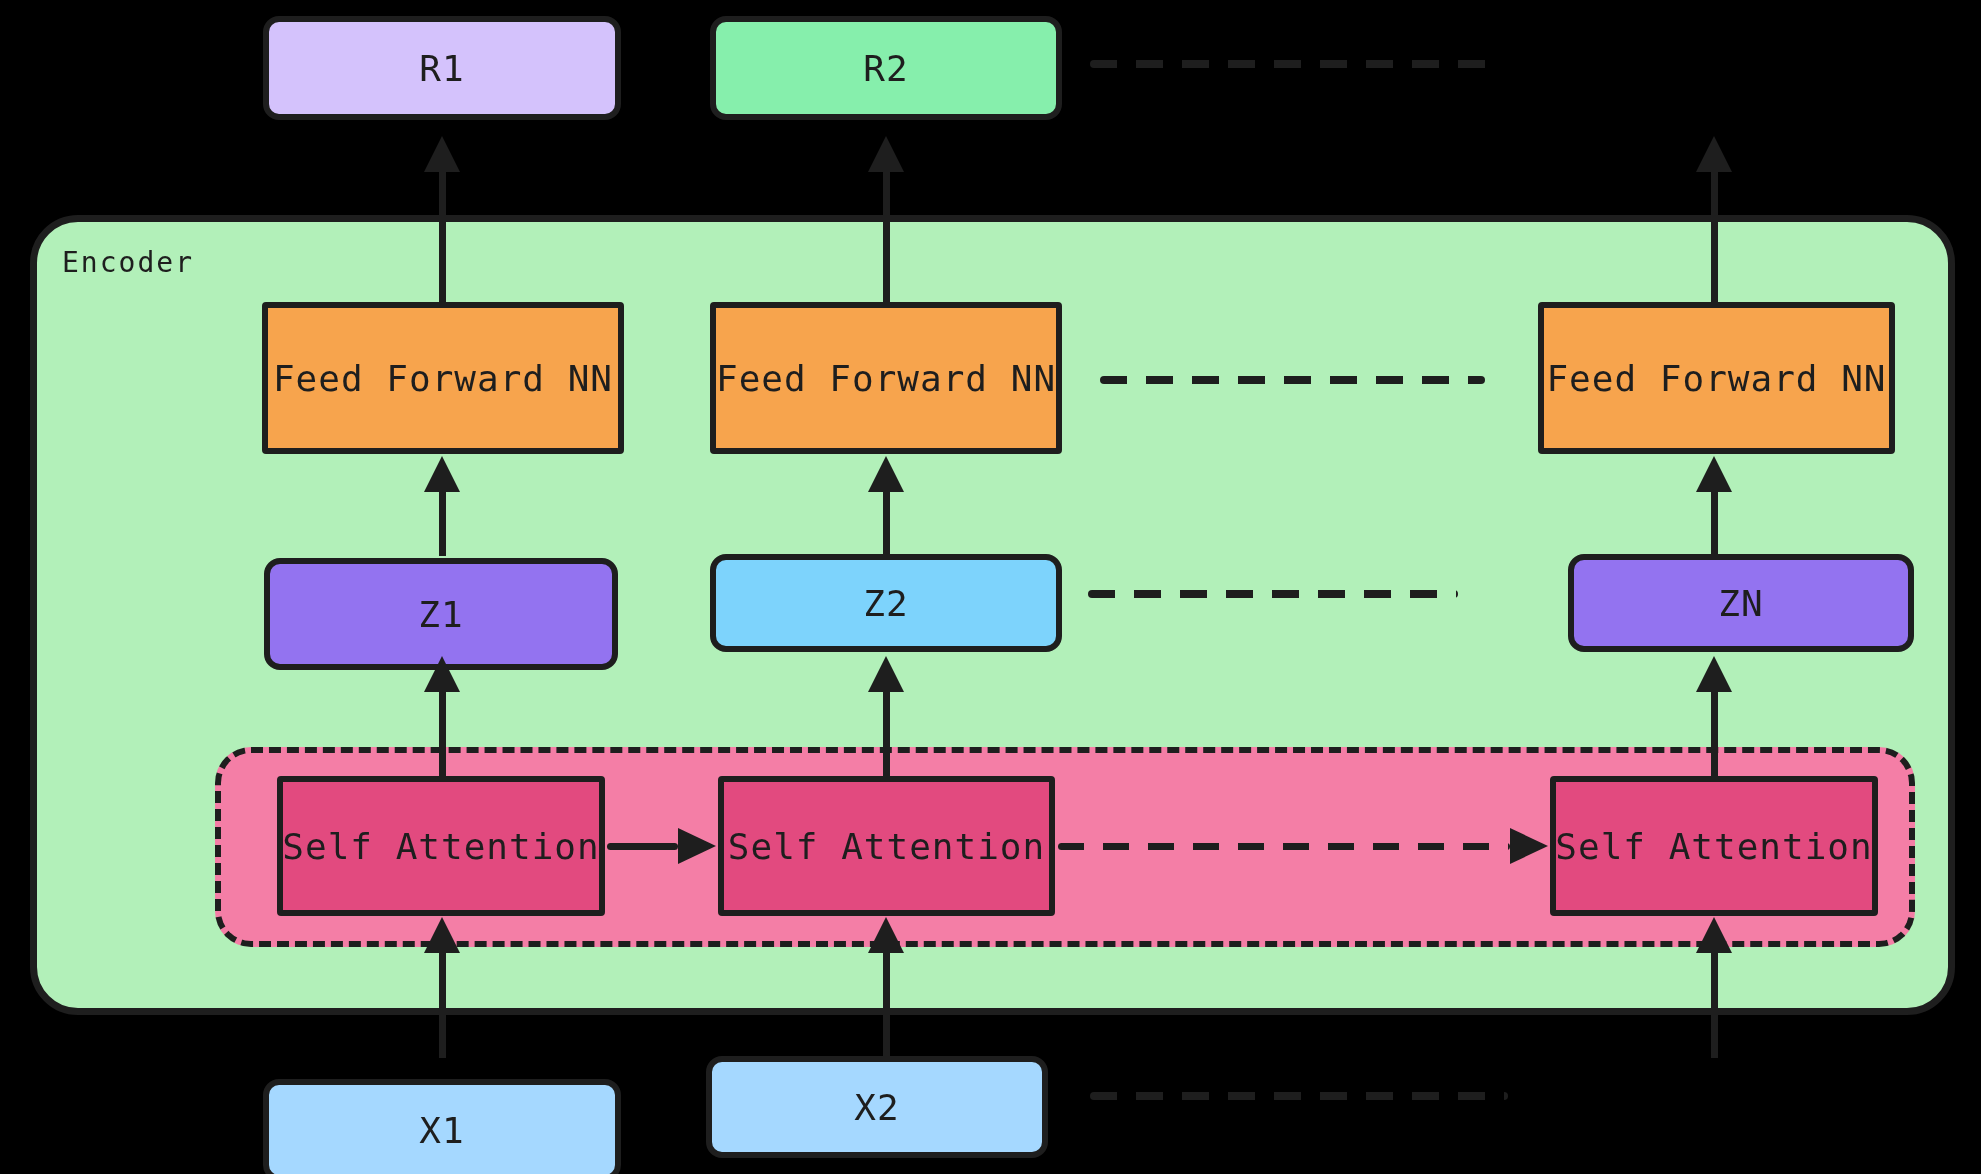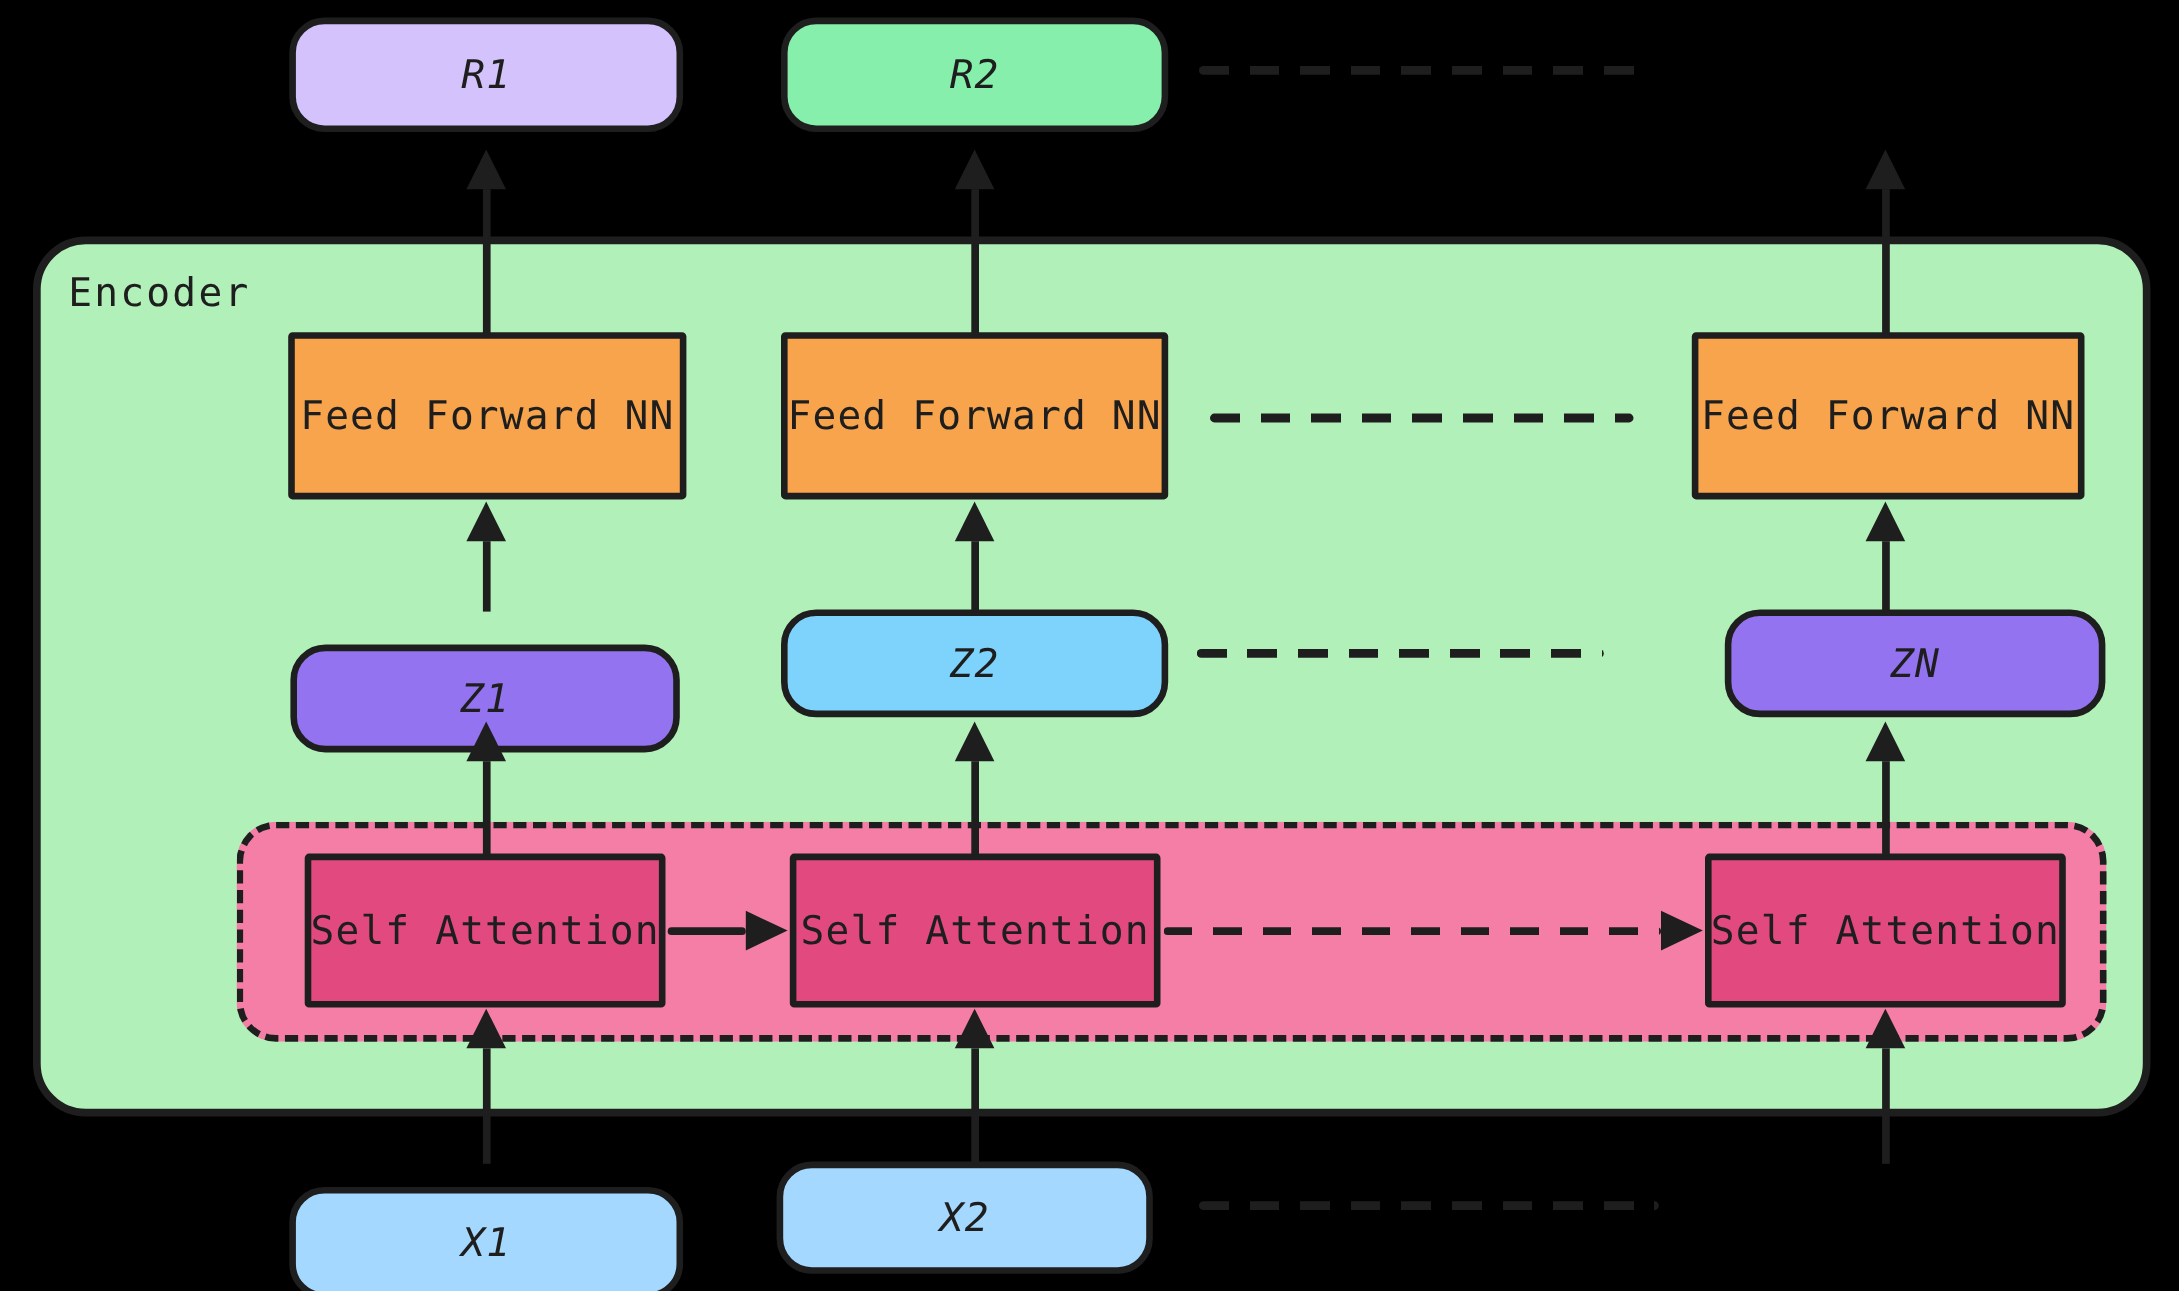--- a/index.html
+++ b/index.html
@@ -25,25 +25,25 @@
   }
   .box{
     position:absolute;
     box-sizing:border-box;
     border:6px solid #1e1e1e;
     display:flex;align-items:center;justify-content:center;
     font-size:36px;
     letter-spacing:1px;
     white-space:nowrap;
   }
-  .rad-sm{border-radius:32px;font-style:italic;}
+  .rad-sm{border-radius:16px;}
   .rad-lg{border-radius:4px;}
   .panel-label{
     position:absolute;
-    font-size:36px;
+    font-size:28px;
     letter-spacing:2px;
   }
   
   .varrow{
     position:absolute;
     display:flex;flex-direction:column;align-items:center;
     width:40px;
   }
   .varrow .head{
     width:0;height:0;
@@ -100,21 +100,21 @@
   <div class="box rad-lg" style="left: 262px; top: 302px; width: 362px; height: 152px; background-color: rgb(247, 164, 77);">
     <span>Feed Forward NN</span>
   </div>
   <div class="box rad-lg" style="left: 710px; top: 302px; width: 352px; height: 152px; background-color: rgb(247, 164, 77);">
     <span>Feed Forward NN</span>
   </div>
   <div class="box rad-lg" style="left: 1538px; top: 302px; width: 357px; height: 152px; background-color: rgb(247, 164, 77);">
     <span>Feed Forward NN</span>
   </div>
 
-  <div class="box rad-sm" style="left: 264px; top: 586px; width: 354px; height: 98px; background-color: rgb(147, 115, 240); text-align: center;">
+  <div class="box rad-sm" style="left: 264px; top: 558px; width: 354px; height: 112px; background-color: rgb(147, 115, 240); text-align: center;">
     <span>Z1</span>
   </div>
   <div class="box rad-sm" style="left: 710px; top: 554px; width: 352px; height: 98px; background-color: #7dd3fc;">
     <span>Z2</span>
   </div>
   <div class="box rad-sm" style="left: 1540px; top: 554px; width: 346px; height: 98px; background-color: rgb(147, 115, 240); margin-left: 28px;">
     <span>ZN</span>
   </div>
 
   <div class="box rad-lg" style="left: 277px; top: 776px; width: 328px; height: 140px; background-color: rgb(226, 74, 127);">

